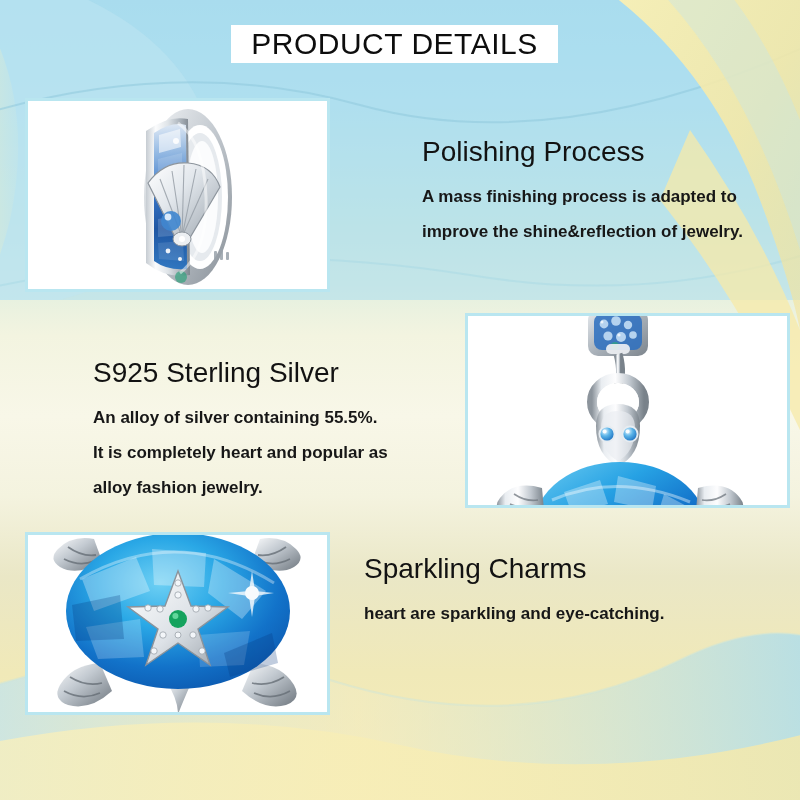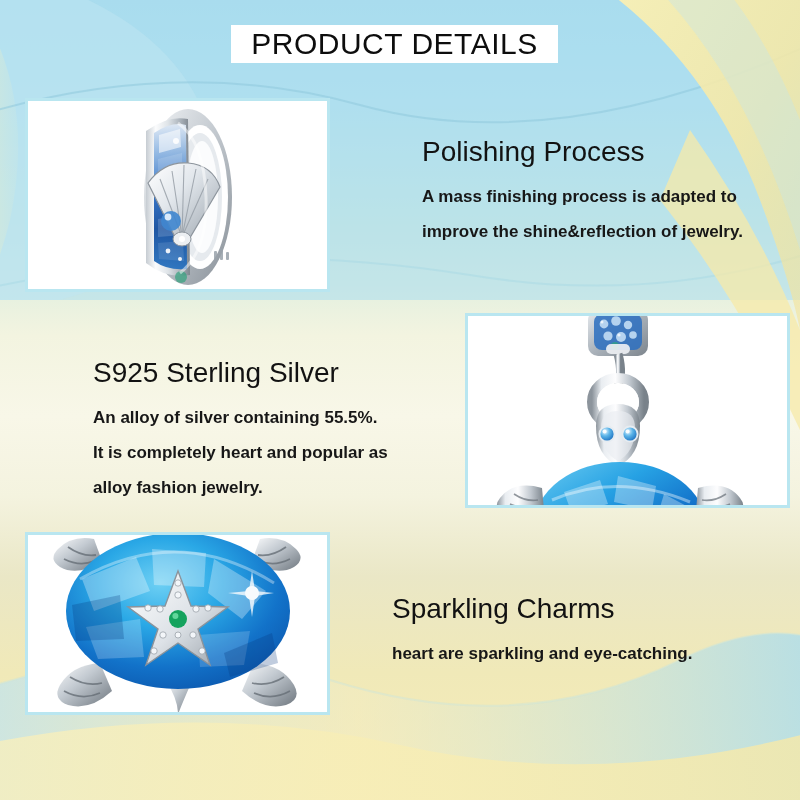--- a/index.html
+++ b/index.html
@@ -93,21 +93,21 @@
     font-size: 17px;
     line-height: 35px;
     color: #171717;
     font-weight: 700;
     margin: 0;
     white-space: nowrap;
   }
 
   #text-polishing { left: 380px; top: 135px; margin-left: 42px; }
   #text-silver    { left: 85px;  top: 356px; margin-left: 8px; }
-  #text-sparkling { left: 392px; top: 552px; margin-top: 40px; }
+  #text-sparkling { left: 364px; top: 552px; }
 </style>
 </head>
 <body>
 
 <div id="page">
 
   <div class="bg-layer">
     <svg viewBox="0 0 800 800" xmlns="http://www.w3.org/2000/svg">
       <defs>
         <linearGradient id="gYellowTop" x1="0" y1="0" x2="1" y2="1">

